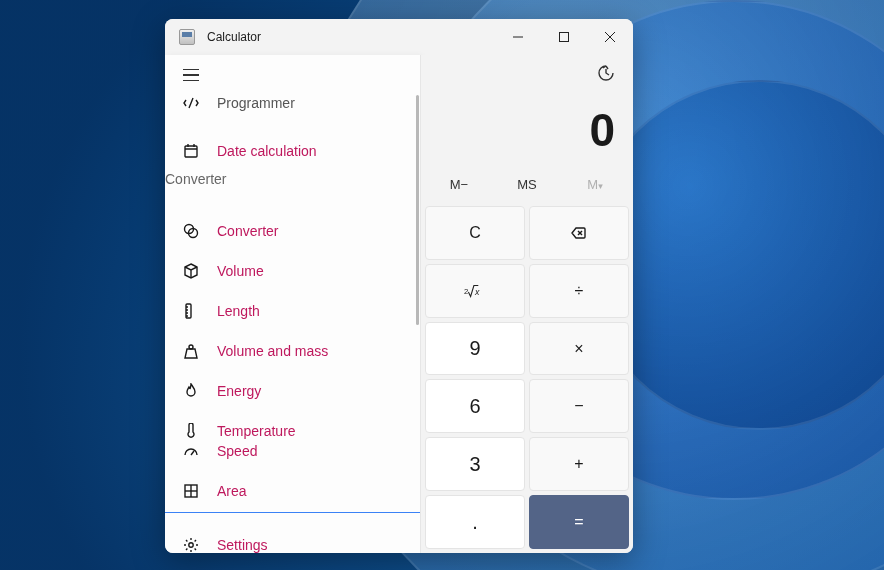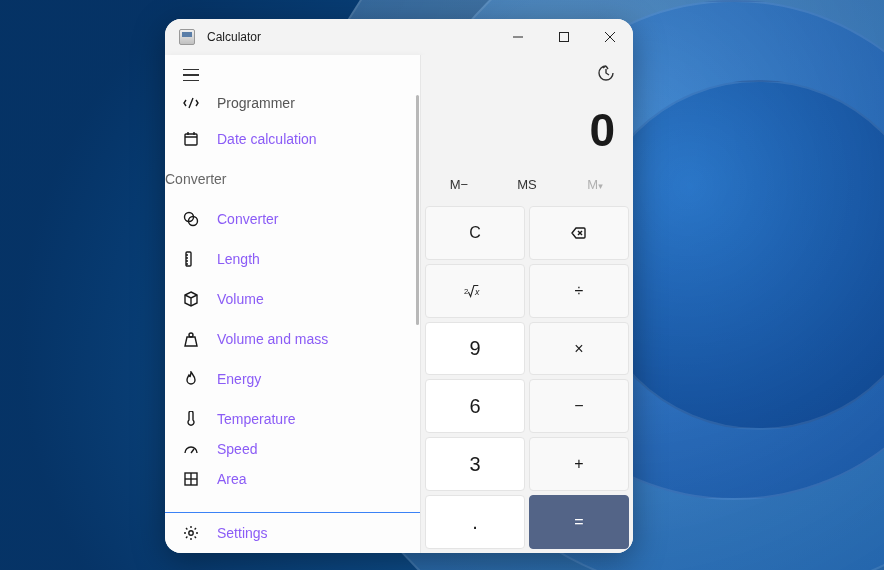--- a/index.html
+++ b/index.html
@@ -32,21 +32,21 @@
     .petal3 { width: 500px; height: 500px; right: -100px; top: 0px; background: radial-gradient(circle at 30% 30%, rgba(58,138,224,0.5), rgba(15,70,150,0.7)); }
     .petal4 { width: 350px; height: 350px; right: -50px; top: 80px; background: radial-gradient(circle at 30% 30%, rgba(30,109,196,0.6), rgba(10,60,130,0.8)); }
 
     .window {
       position: absolute;
       left: 165px;
       top: 19px;
       width: 468px;
       height: 534px;
       background: #f3f3f3;
-      border-radius: 16px;
+      border-radius: 8px;
       box-shadow: 0 8px 32px rgba(0,0,0,0.35);
       overflow: hidden;
       display: flex;
       flex-direction: column;
     }
     .titlebar {
       height: 36px;
       display: flex;
       align-items: center;
       padding-left: 14px;
@@ -122,25 +122,25 @@
       flex: 1;
       overflow: hidden;
       position: relative;
     }
     .nav-list {
       position: relative;
     }
     .nav-item {
       height: 40px;
       display: flex;
-      align-items: center;
+      align-items: flex-end;
       padding-left: 18px;
       gap: 18px;
       font-size: 14px;
-      color: #8b5cf6;
+      color: #be185d;
       cursor: default;
     }
     .nav-item.partial-top {
       height: 24px;
       align-items: flex-start;
       padding-top: 0;
       color: #555;
     }
     .nav-section {
       height: 40px;
@@ -325,38 +325,38 @@
                   <circle cx="6" cy="6" r="4.5"></circle>
                   <circle cx="10" cy="10" r="4.5"></circle>
                 </svg>
             </div>
             <span>Converter</span>
           </div>
 
           <div class="nav-item">
             <div class="nav-icon">
               <svg viewBox="0 0 16 16">
+                  <path d="M8 1l6 3v8l-6 3-6-3V4z"></path>
+                  <path d="M2 4l6 3 6-3M8 7v8"></path>
+                </svg>
+            </div>
+            <span>Volume</span>
+          </div>
+
+          <div class="nav-item">
+            <div class="nav-icon">
+              <svg viewBox="0 0 16 16">
                   <rect x="3" y="1" width="5" height="14" rx="1"></rect>
                   <line x1="3" y1="4" x2="5" y2="4"></line>
                   <line x1="3" y1="7" x2="5" y2="7"></line>
                   <line x1="3" y1="10" x2="5" y2="10"></line>
                   <line x1="3" y1="13" x2="5" y2="13"></line>
                 </svg>
             </div>
             <span>Length</span>
-          </div>
-
-          <div class="nav-item">
-            <div class="nav-icon">
-              <svg viewBox="0 0 16 16">
-                  <path d="M8 1l6 3v8l-6 3-6-3V4z"></path>
-                  <path d="M2 4l6 3 6-3M8 7v8"></path>
-                </svg>
-            </div>
-            <span>Volume</span>
           </div>
 
           <div class="nav-item">
             <div class="nav-icon">
               <svg viewBox="0 0 16 16">
                   <circle cx="8" cy="4" r="2"></circle>
                   <path d="M4 6l-2 9h12l-2-9z"></path>
                 </svg>
             </div>
             <span>Volume and mass</span>

